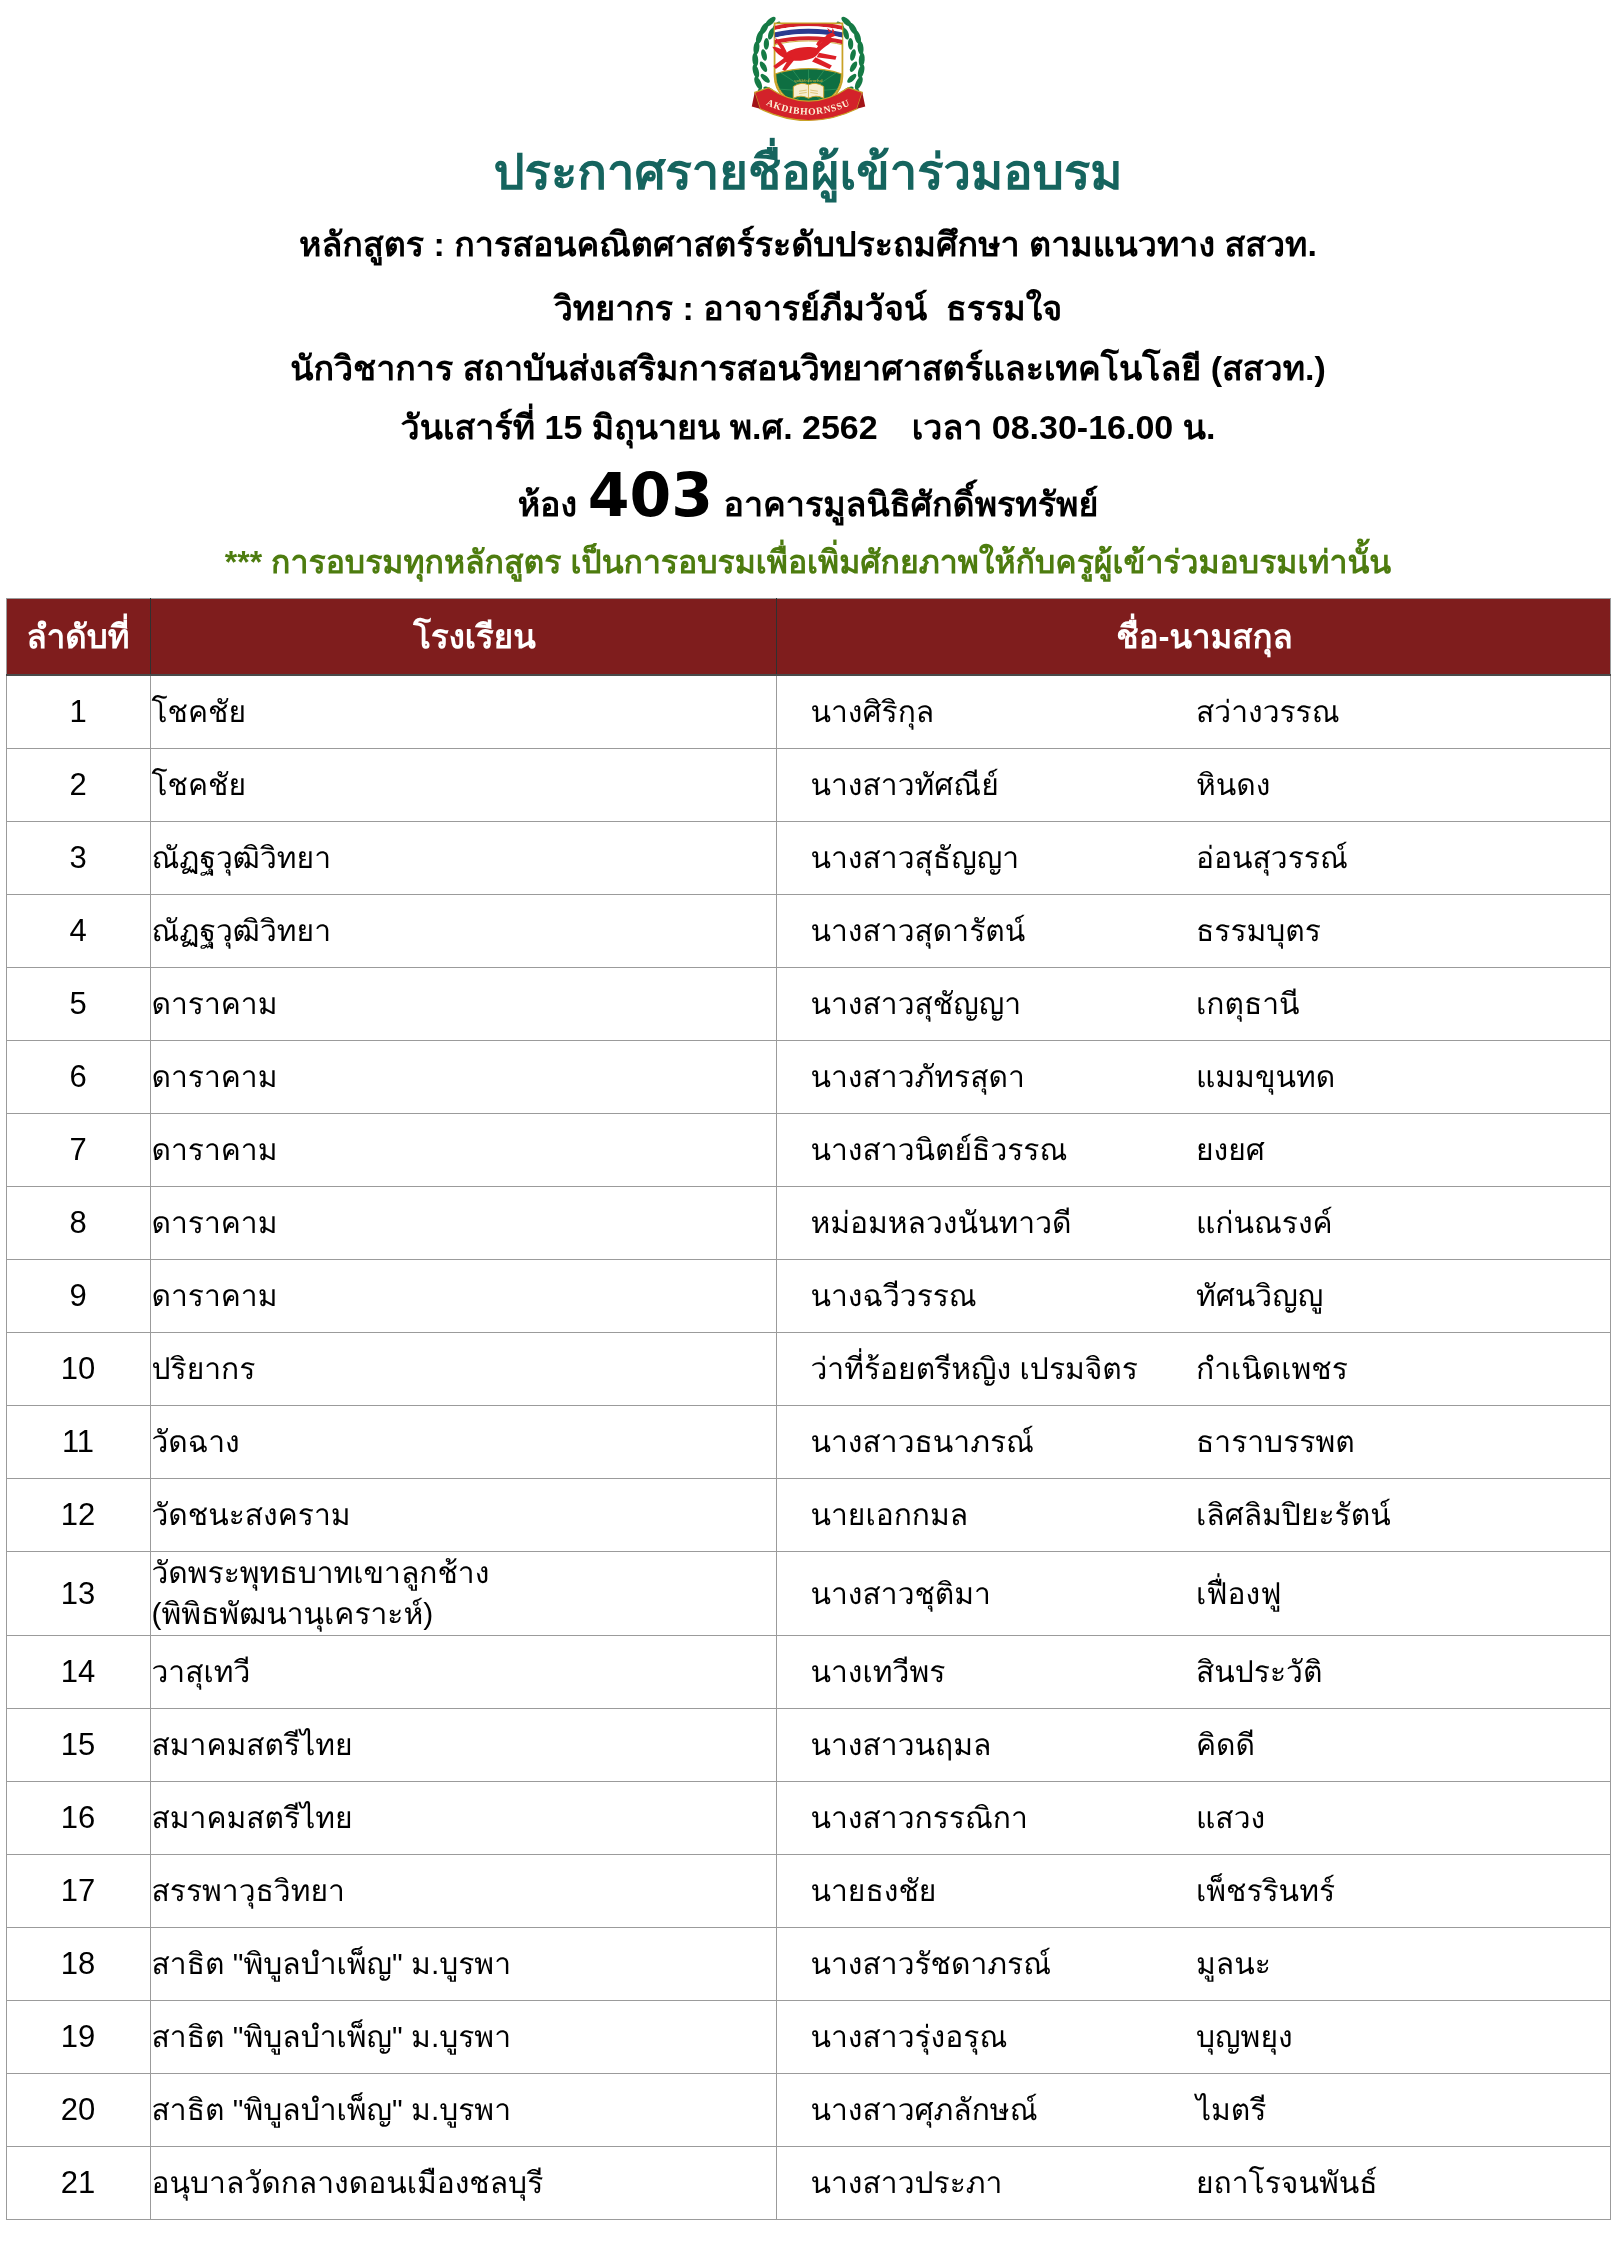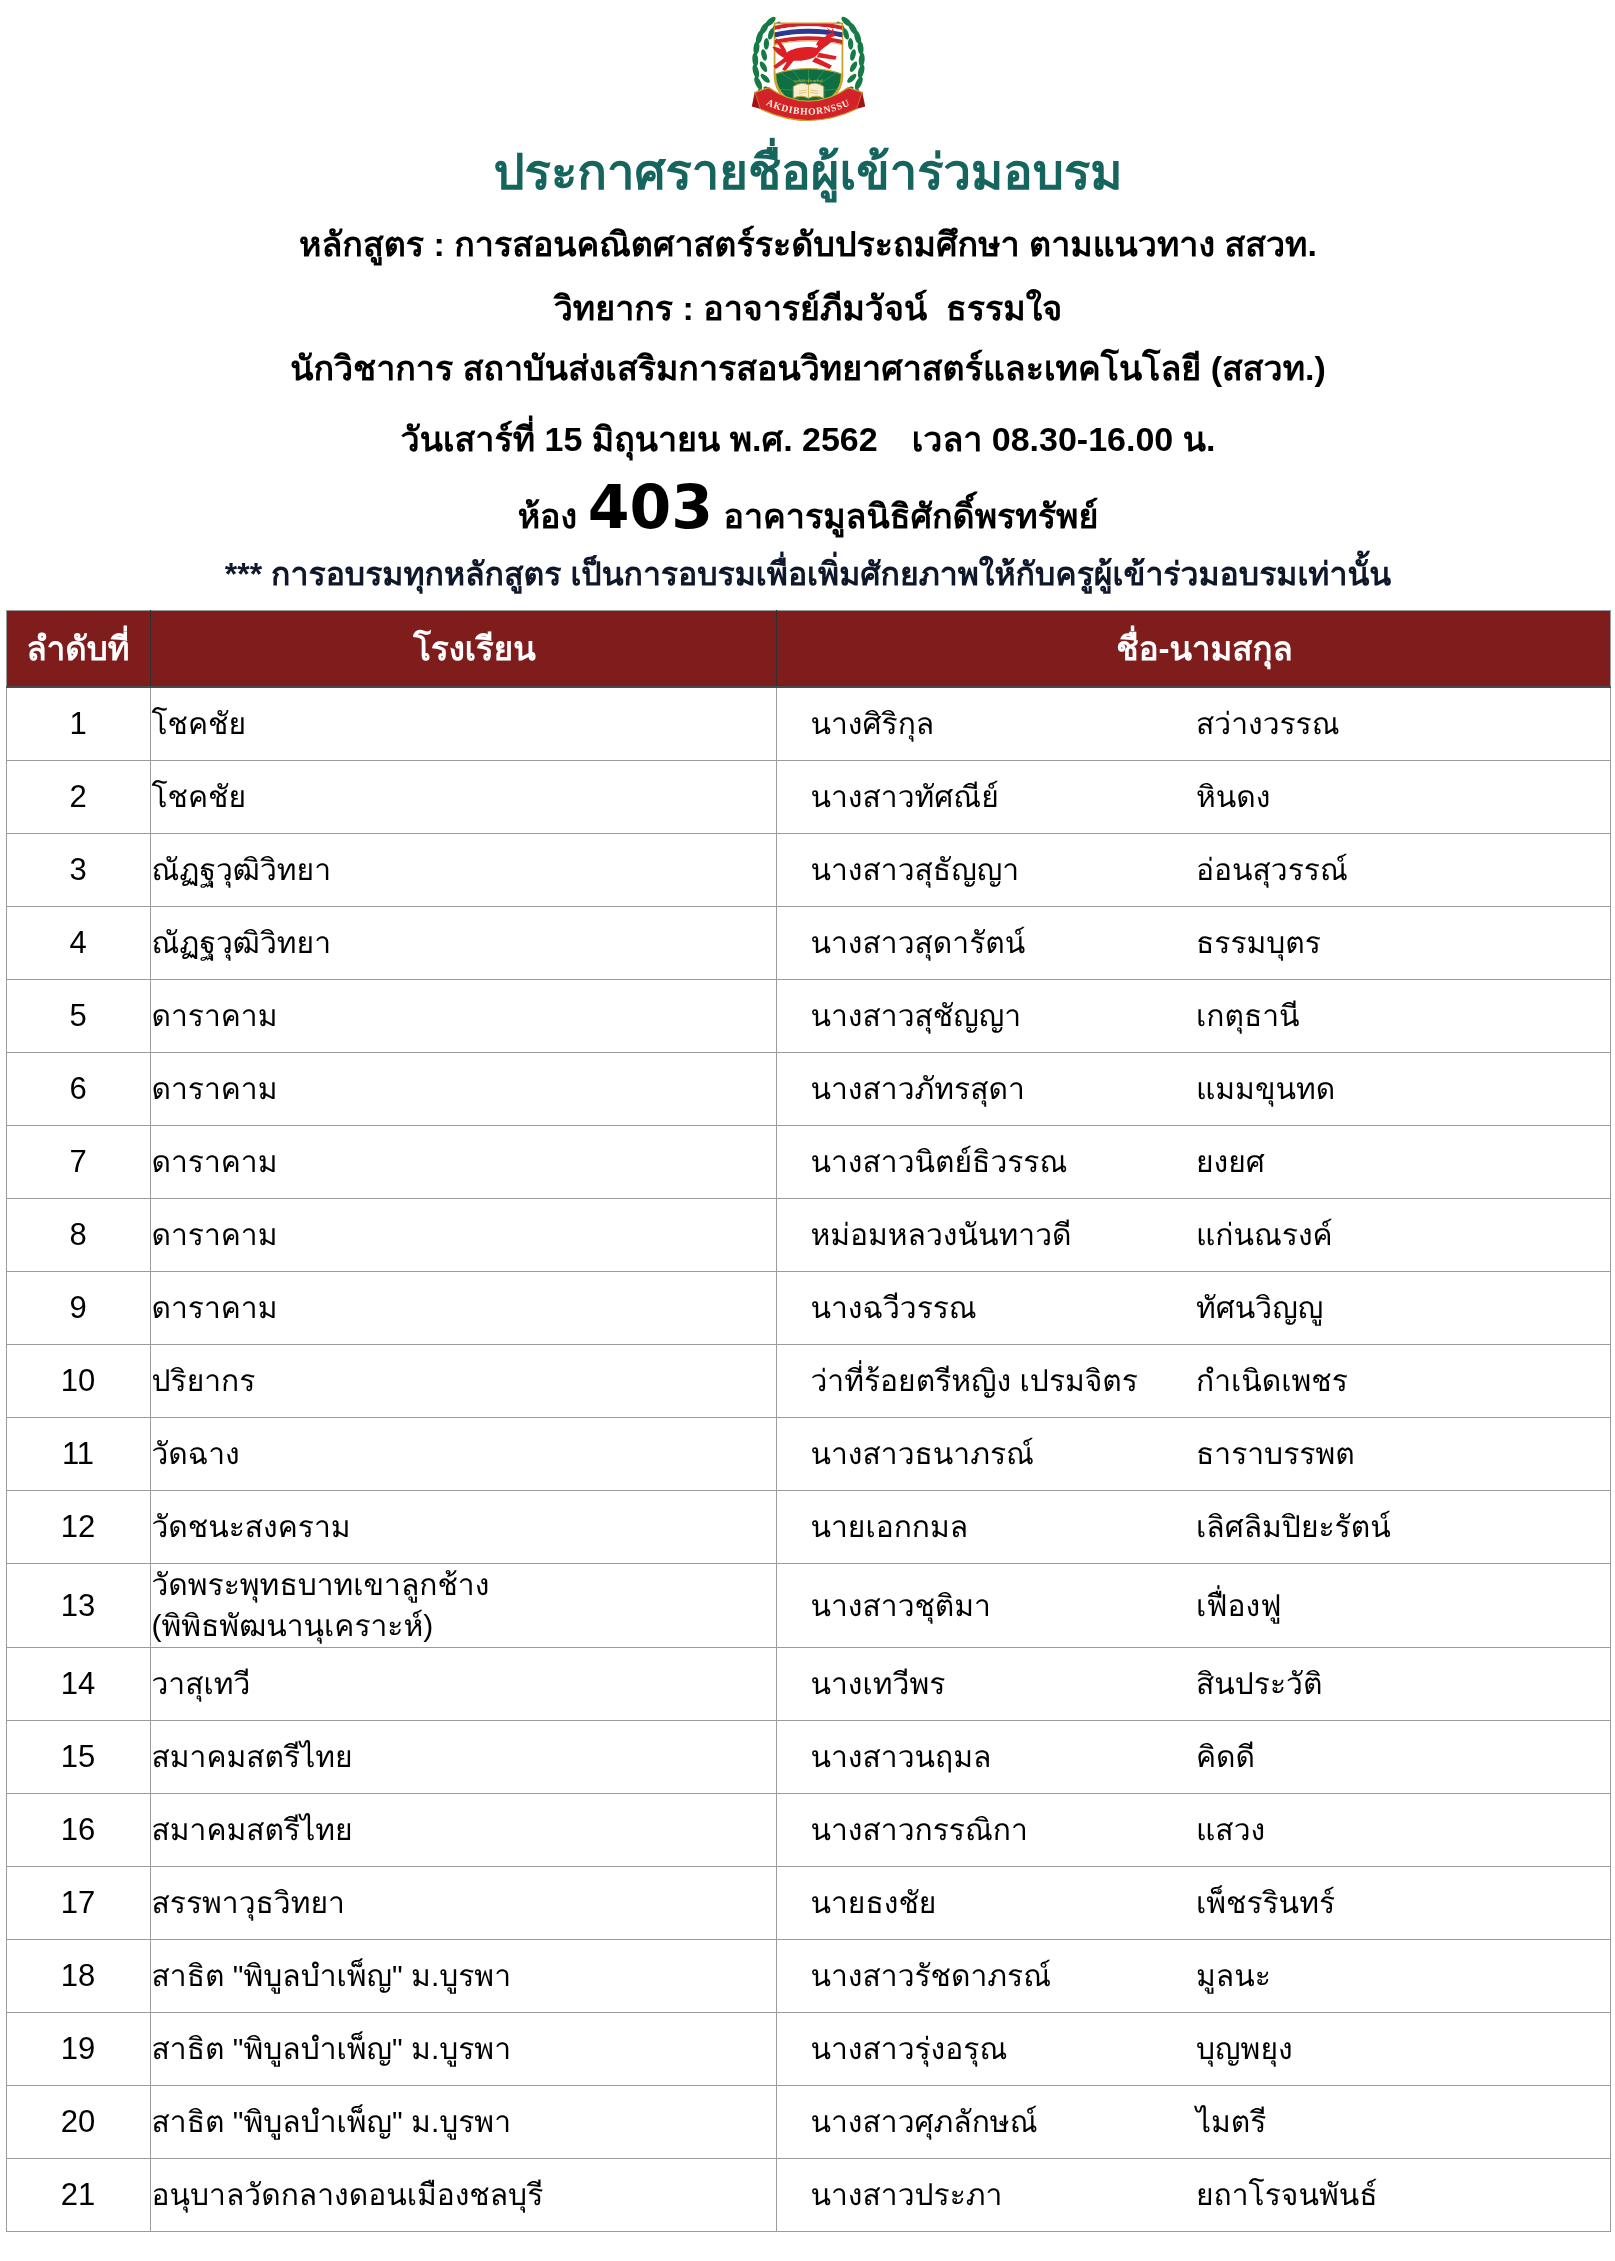--- a/index.html
+++ b/index.html
@@ -31,37 +31,37 @@
     text-align: center;
     font-size: 34px;
     font-weight: 700;
     line-height: 1.25;
     color: #000;
     white-space: pre-wrap;
   }
   .course   { margin-top: 20px; }
   .speaker  { margin-top: 21px; }
   .role     { margin-top: 18px; }
-  .dateline { margin-top: 28px; text-align: center; }
+  .dateline { margin-top: 16px; text-align: center; }
   .dateline .time-part { margin-left: 34px; }
   .roomline { margin-top: 9.5px; }
   .room-number {
     font-size: 60px;
     font-weight: 700;
     font-family: "DejaVu Sans", "Liberation Sans", sans-serif;
     margin: 0 10.6px;
     vertical-align: baseline;
   }
   .notice {
     margin: 16px;
     text-align: center;
     font-size: 32px;
     font-weight: 700;
     line-height: 1.25;
-    color: #0f172a;
+    color: #4d7c0f;
     white-space: pre-wrap;
   }
   .notice1 { margin-top: 9.5px; }
   .notice2 { margin-top: 2.4px; }
 
   
   table.participants {
     width: 1604px;
     margin: 10.6px auto 0;
     border-collapse: collapse;

